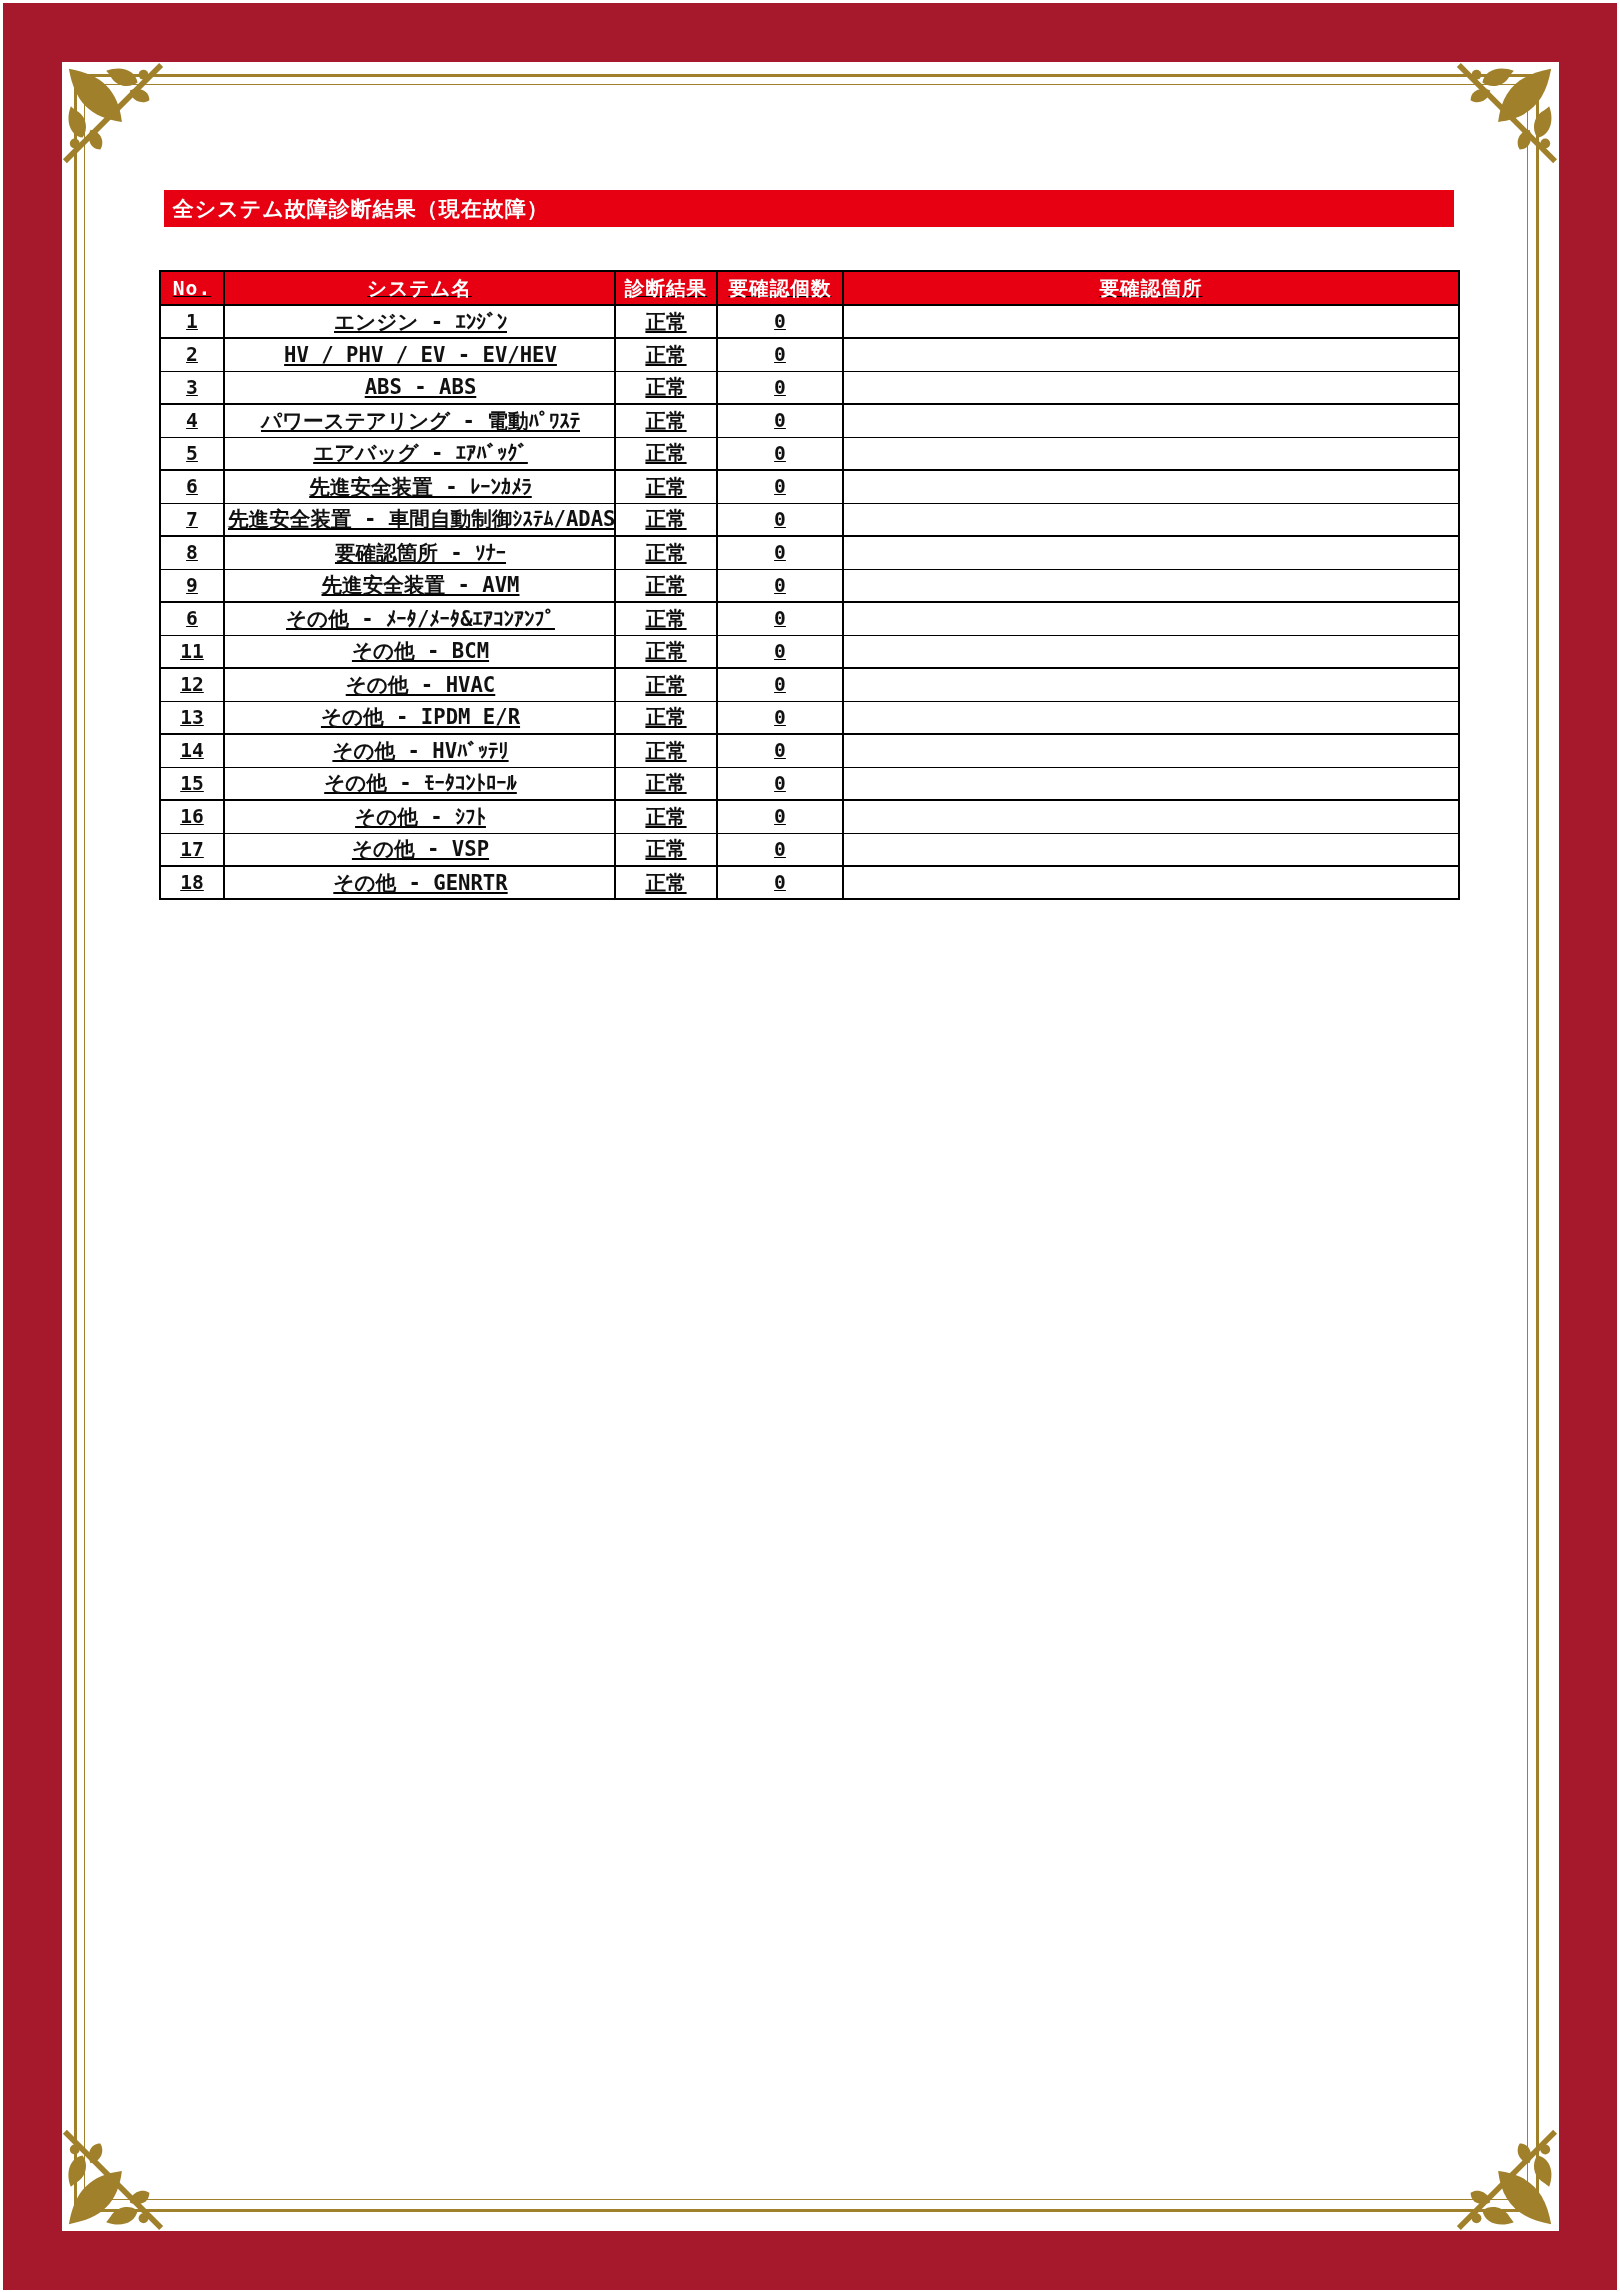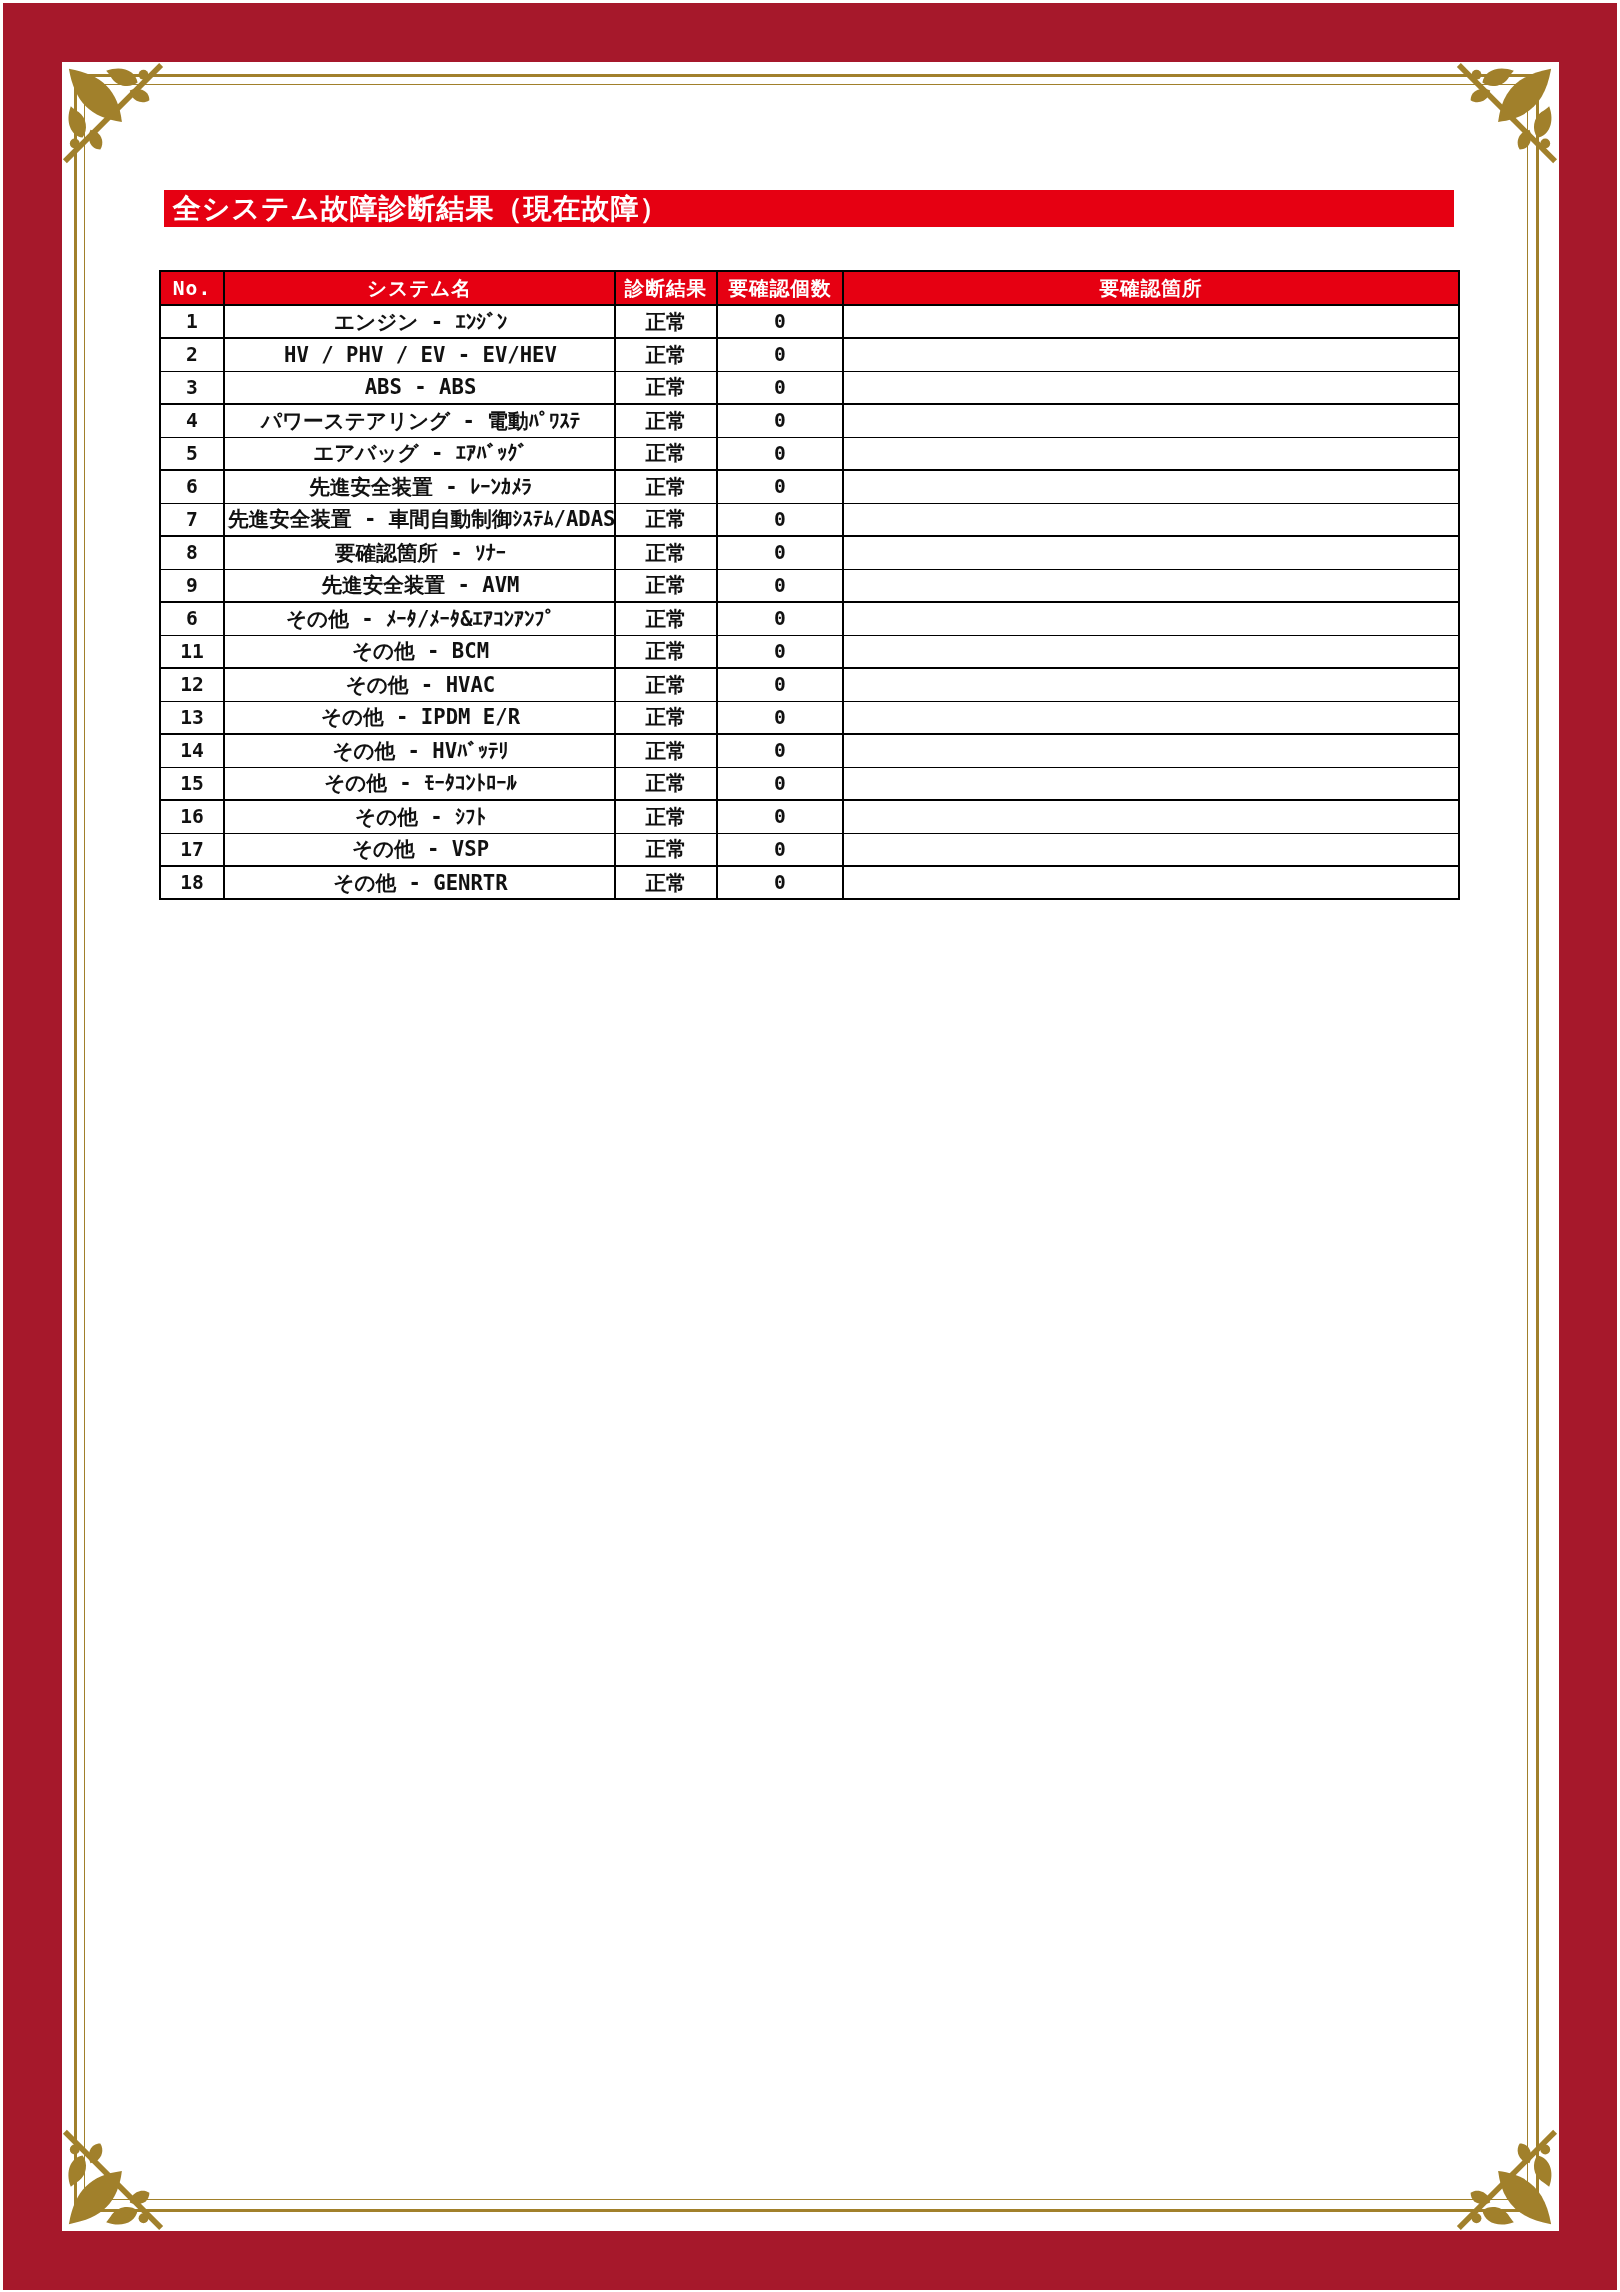--- a/index.html
+++ b/index.html
@@ -15,25 +15,25 @@
   .corner{position:absolute;width:110px;height:110px;}
   .corner svg{width:100%;height:100%;display:block;}
   .corner.tl{left:61px;top:61px;}
   .corner.tr{right:61px;top:61px;transform:rotate(90deg);}
   .corner.br{right:61px;bottom:61px;transform:rotate(180deg);}
   .corner.bl{left:61px;bottom:61px;transform:rotate(270deg);}
   
   .title-bar{
     position:absolute;left:164px;top:190px;width:1290px;height:37px;
     background:#E60012;color:#ffffff;display:flex;align-items:center;
-    font-size:28px;font-weight:bold;letter-spacing:1px;box-sizing:border-box;padding-left:8.8px;
+    font-size:21px;font-weight:bold;letter-spacing:1px;box-sizing:border-box;padding-left:8.8px;
   }
   
   .tbl-wrap{position:absolute;left:159px;top:270px;}
-  table{border-collapse:collapse;table-layout:fixed;width:1299px;}
+  table{border-collapse:collapse;table-layout:fixed;width:1299px;text-decoration:underline;}
   th,td{box-sizing:border-box;overflow:hidden;white-space:nowrap;}
   th{
     background:#E60012;color:#ffffff;font-size:19.6px;font-weight:bold;
     height:34px;border:2px solid #000;text-align:center;letter-spacing:1px;
   }
   td{
     height:33px;border-left:2px solid #000;border-right:2px solid #000;
     border-top:1px solid #000;border-bottom:1px solid #000;
     font-size:20.6px;font-weight:bold;color:#111;
   }

